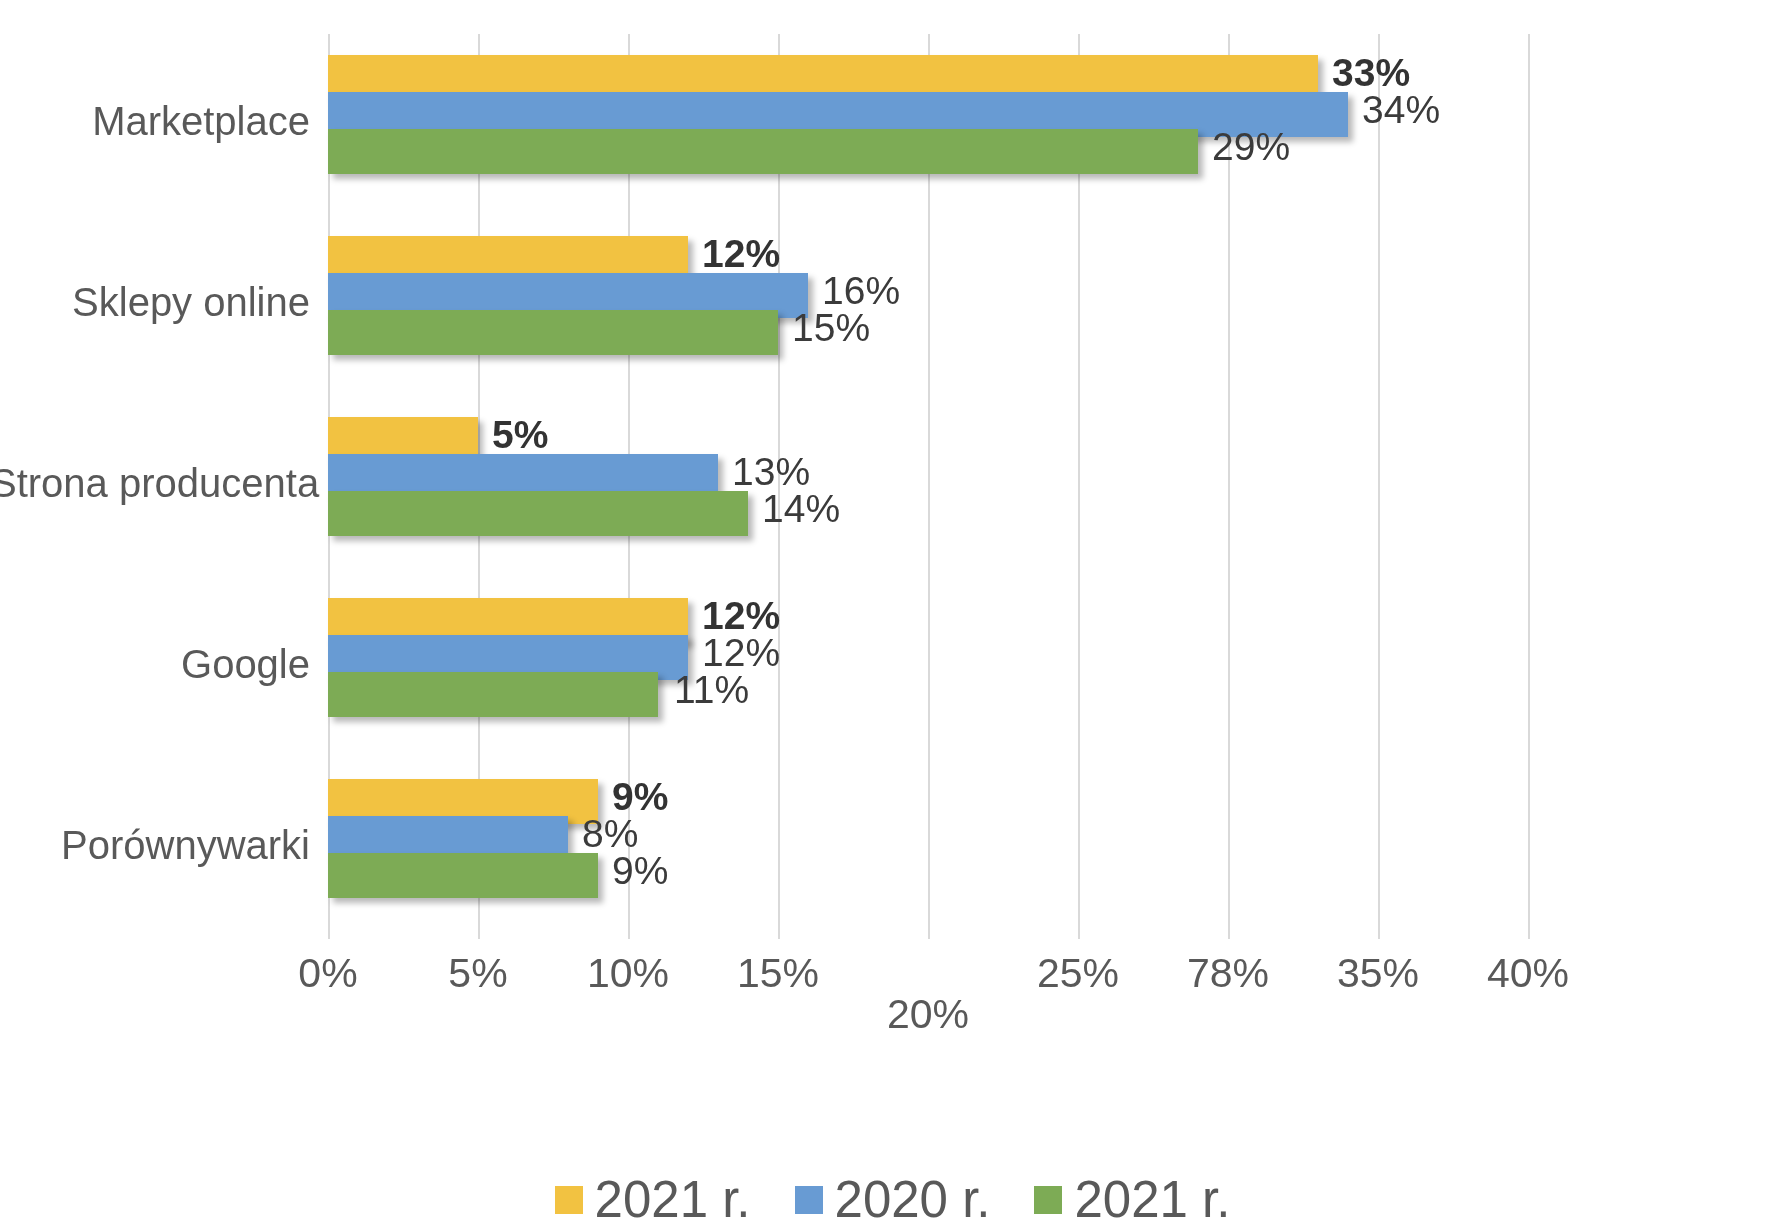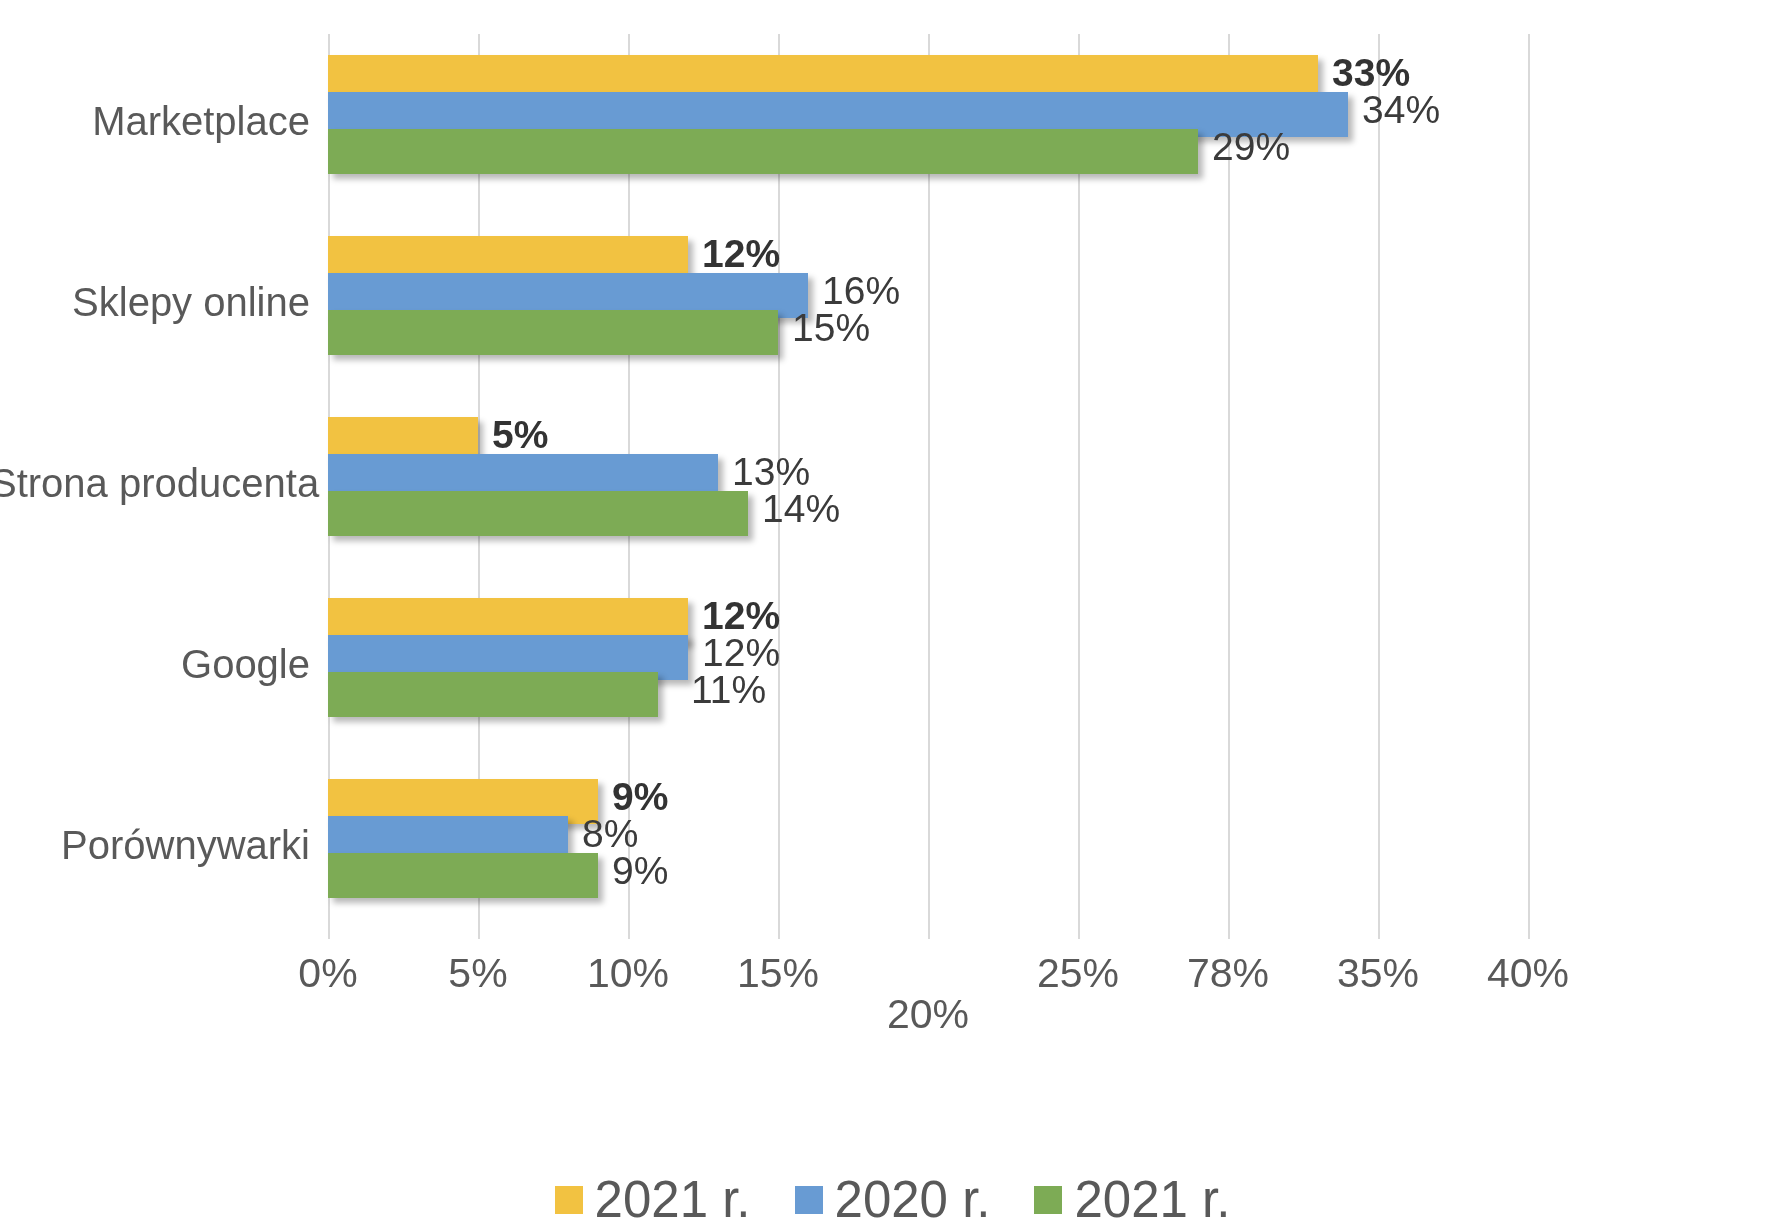--- a/index.html
+++ b/index.html
@@ -223,21 +223,21 @@
           <div class="bar-row">
             <div class="bar s2021" title="Google 2021 r. 12%" style="width: 360px; background: rgb(242, 194, 65);"></div>
             <div class="bar-label bold" style="left: 360px;">12%</div>
           </div>
           <div class="bar-row">
             <div class="bar s2020" title="Google 2020 r. 12%" style="width: 360px; background: rgb(104, 155, 211);"></div>
             <div class="bar-label" style="left: 360px;">12%</div>
           </div>
           <div class="bar-row">
             <div class="bar s2019" title="Google 2019 r. 11%" style="width: 330px; background: rgb(125, 171, 85);"></div>
-            <div class="bar-label" style="left: 349px;">11%</div>
+            <div class="bar-label" style="left: 332px;">11%</div>
           </div>
         </div>
         <div class="cat-group" style="top: 745px; height: 139px;">
           <div class="bar-row">
             <div class="bar s2021" title="Porównywarki 2021 r. 9%" style="width: 270px; background: rgb(242, 194, 65);"></div>
             <div class="bar-label bold" style="left: 270px;">9%</div>
           </div>
           <div class="bar-row">
             <div class="bar s2020" title="Porównywarki 2020 r. 8%" style="width: 240px; background: rgb(104, 155, 211);"></div>
             <div class="bar-label" style="left: 240px;">8%</div>

